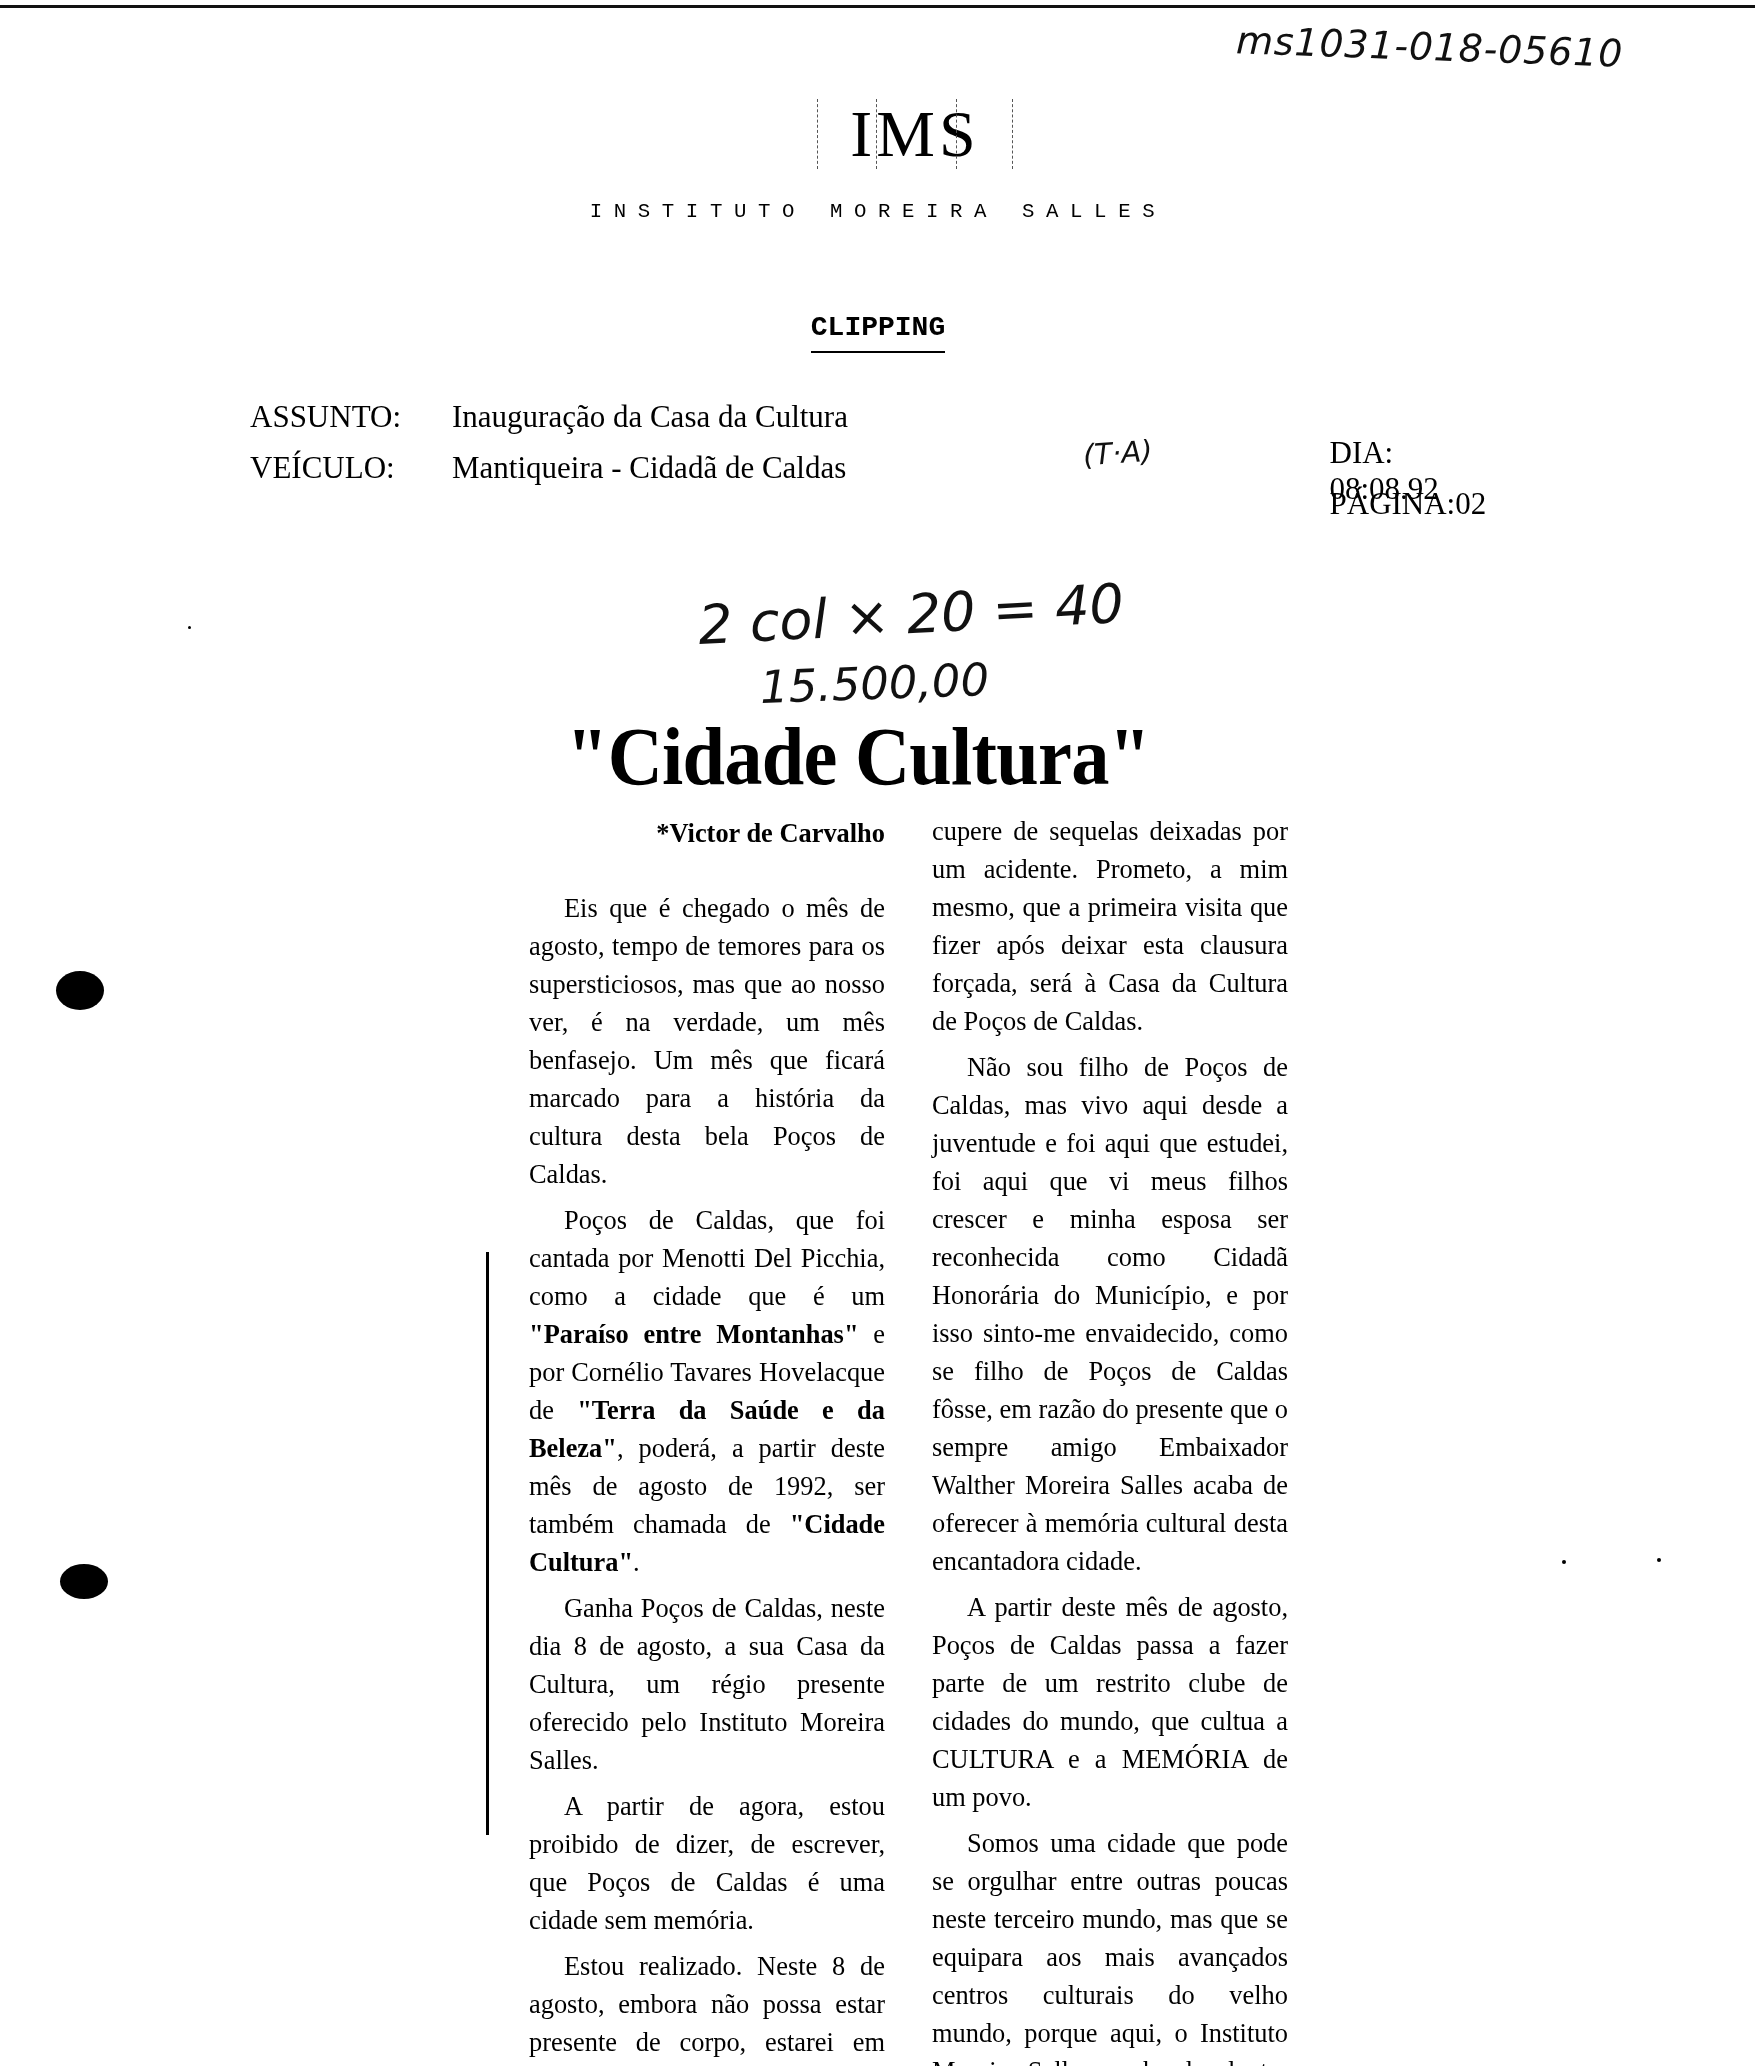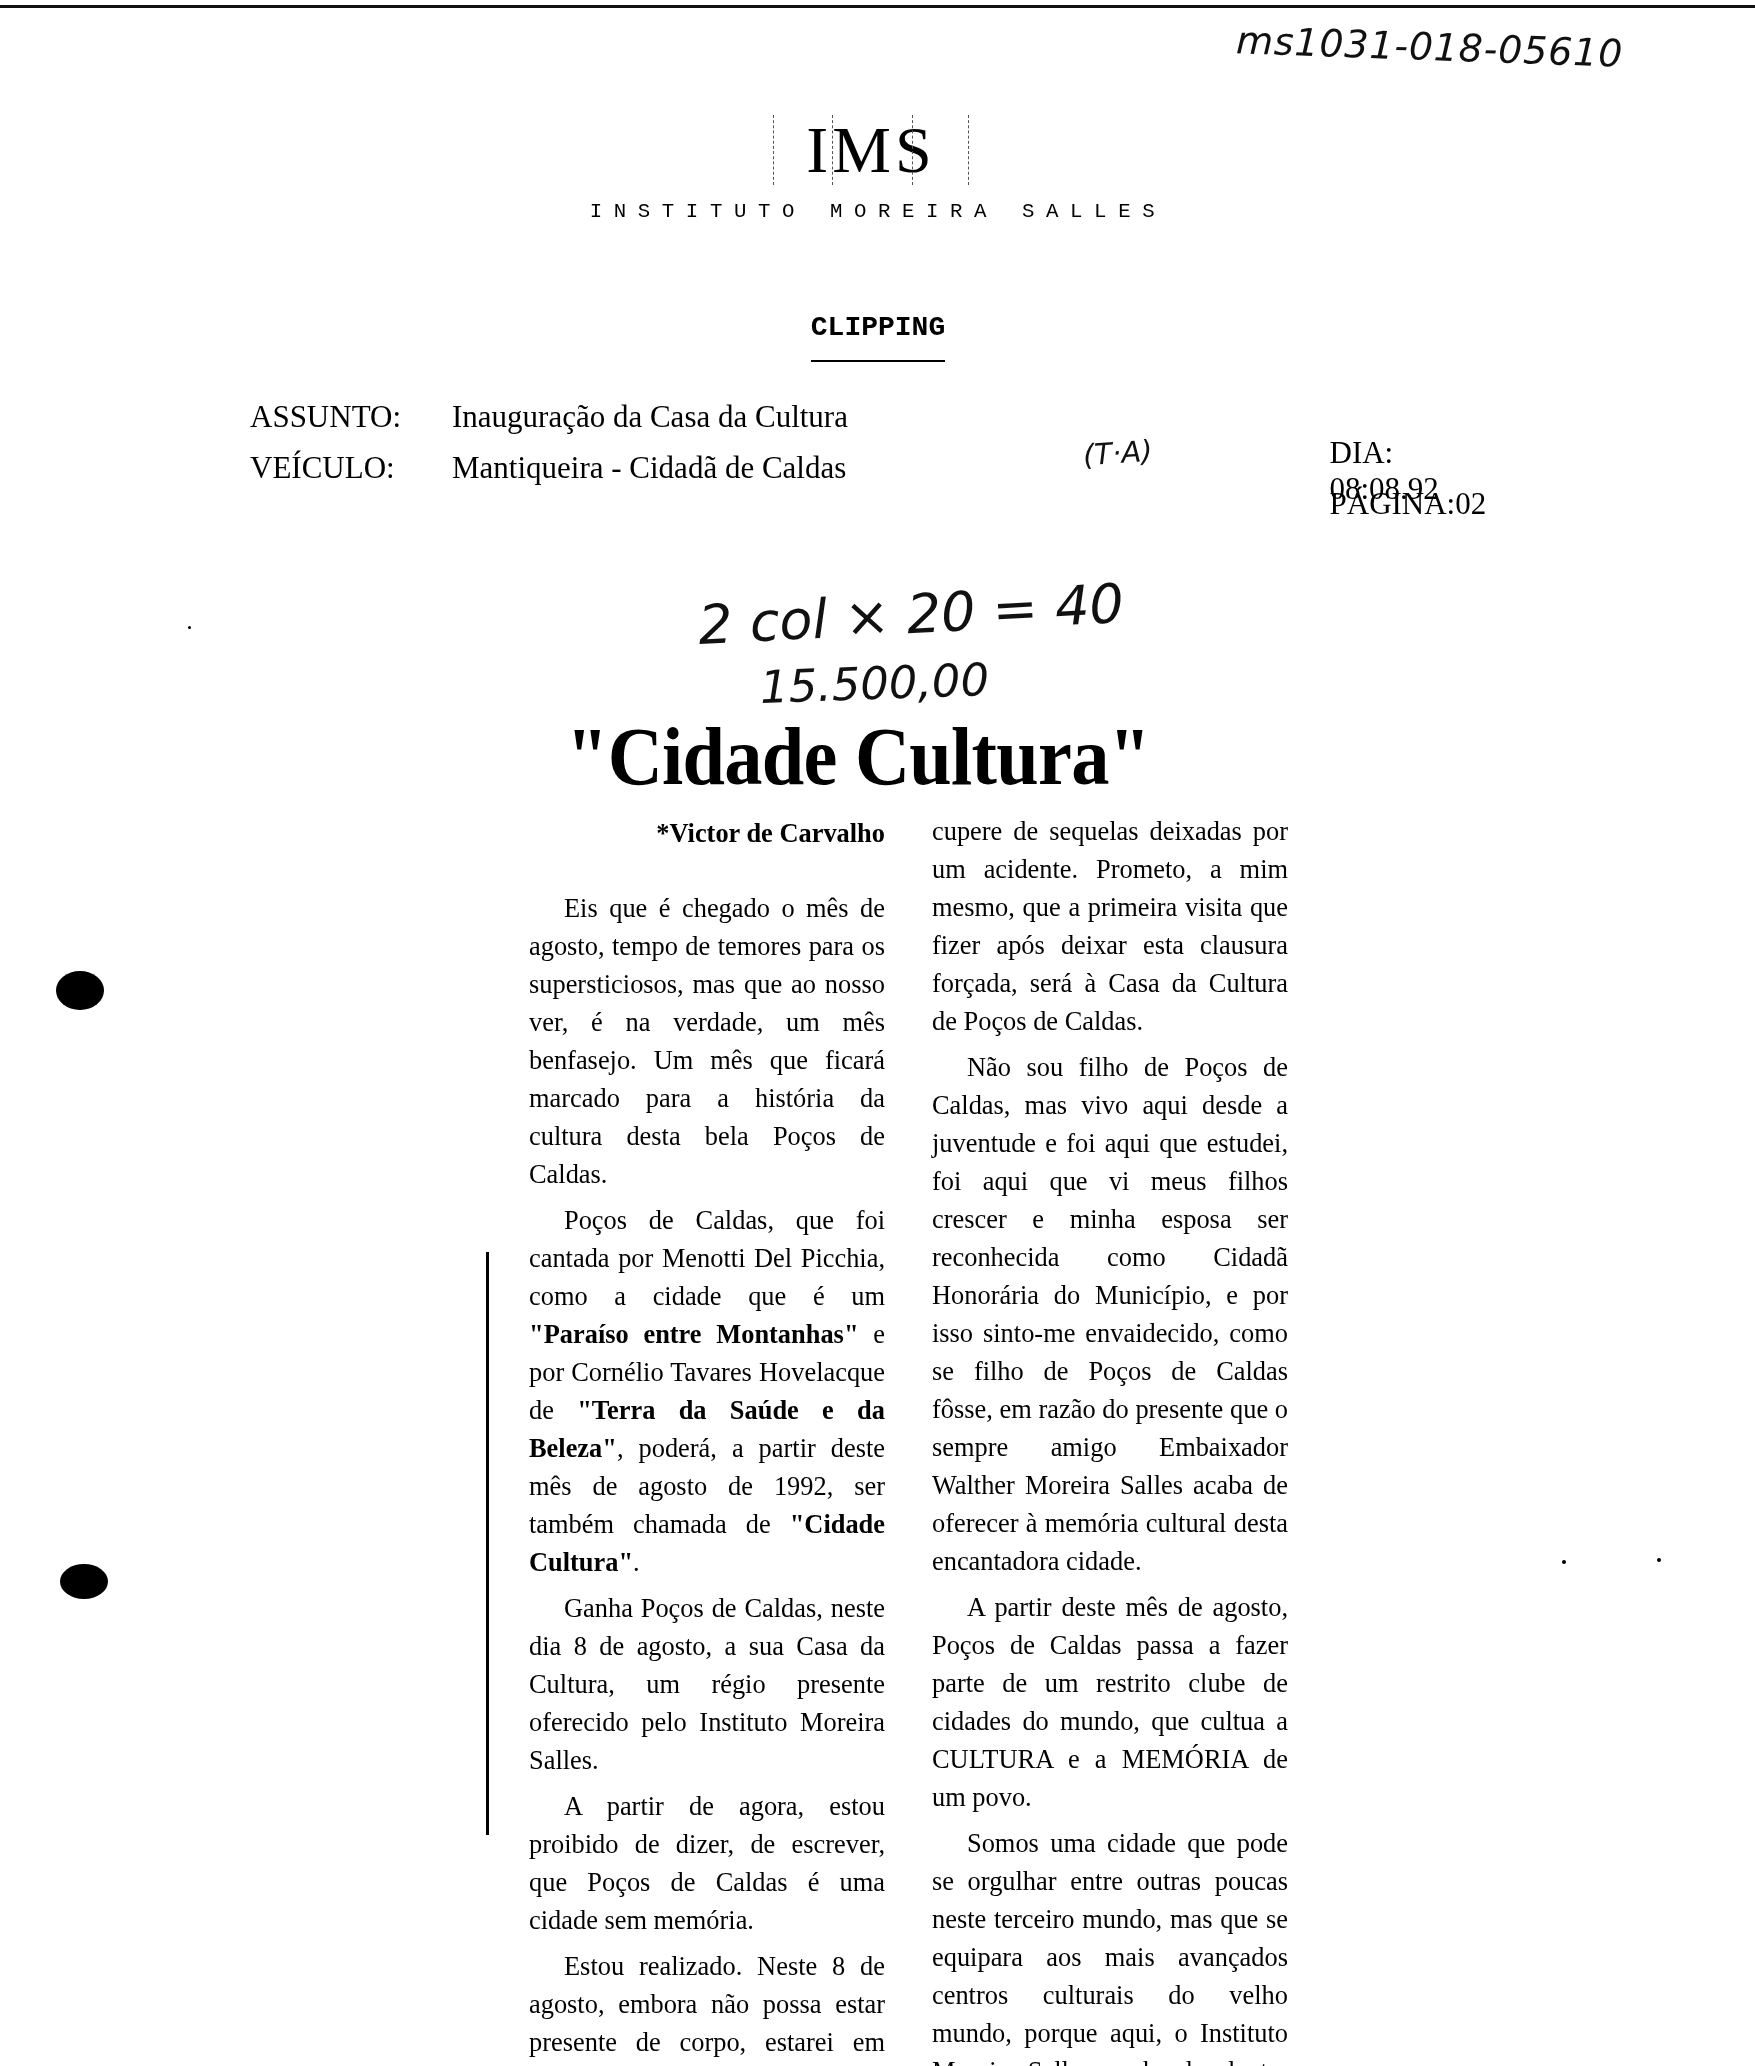--- a/index.html
+++ b/index.html
@@ -14,40 +14,40 @@
 
   
   .archive-code {
     left: 1236px; top: 25px; font-family: "DejaVu Sans", sans-serif;
     font-size: 38px; letter-spacing: 0.8px; transform: rotate(2deg);
     font-style: italic; color: #111;
   }
 
   
   .logo {
-    left: 773px; top: 99px; width: 194px; height: 70px;
+    left: 817px; top: 99px; width: 194px; height: 70px;
     border-left: 1.2px dashed #555; border-right: 1.2px dashed #555;
-    display: flex; align-items: center; justify-content: center; margin-top: 16px;
+    display: flex; align-items: center; justify-content: center;
   }
   .logo-text {
     font-family: "Liberation Serif", serif; font-size: 66px; letter-spacing: 4.1px;
     line-height: 1;
   }
   .logo-divider { position: absolute; top: 0; width: 0; height: 70px; border-left: 1.2px dashed #555; }
   .institute {
     left: 0; width: 1756px; top: 200px; text-align: center;
     font-family: Liberation Mono, monospace; font-size: 20.7px; letter-spacing: 11.6px;
   }
 
   
   .clipping-title {
     left: 0; width: 1756px; top: 312px; text-align: center;
     font-family: "Liberation Mono", monospace; font-weight: bold; font-size: 28px;
   }
-  .clipping-title span { border-bottom: 2.9px solid #000; padding-bottom: 17px; margin-top: 12px; }
+  .clipping-title span { border-bottom: 2.9px solid #000; padding-bottom: 8px; margin-top: 12px; }
   .meta {
     font-family: Liberation Serif, serif; font-size: 31px; white-space: pre;
   }
   .meta-label { left: 250px; }
   .meta-value { left: 452px; }
   .meta-right { left: 1314px; }
   .row1 { top: 399px; }
   .row2 { top: 450px; }
   .hand-note {
     font-family: "DejaVu Sans", sans-serif; font-style: italic; color: #111;

